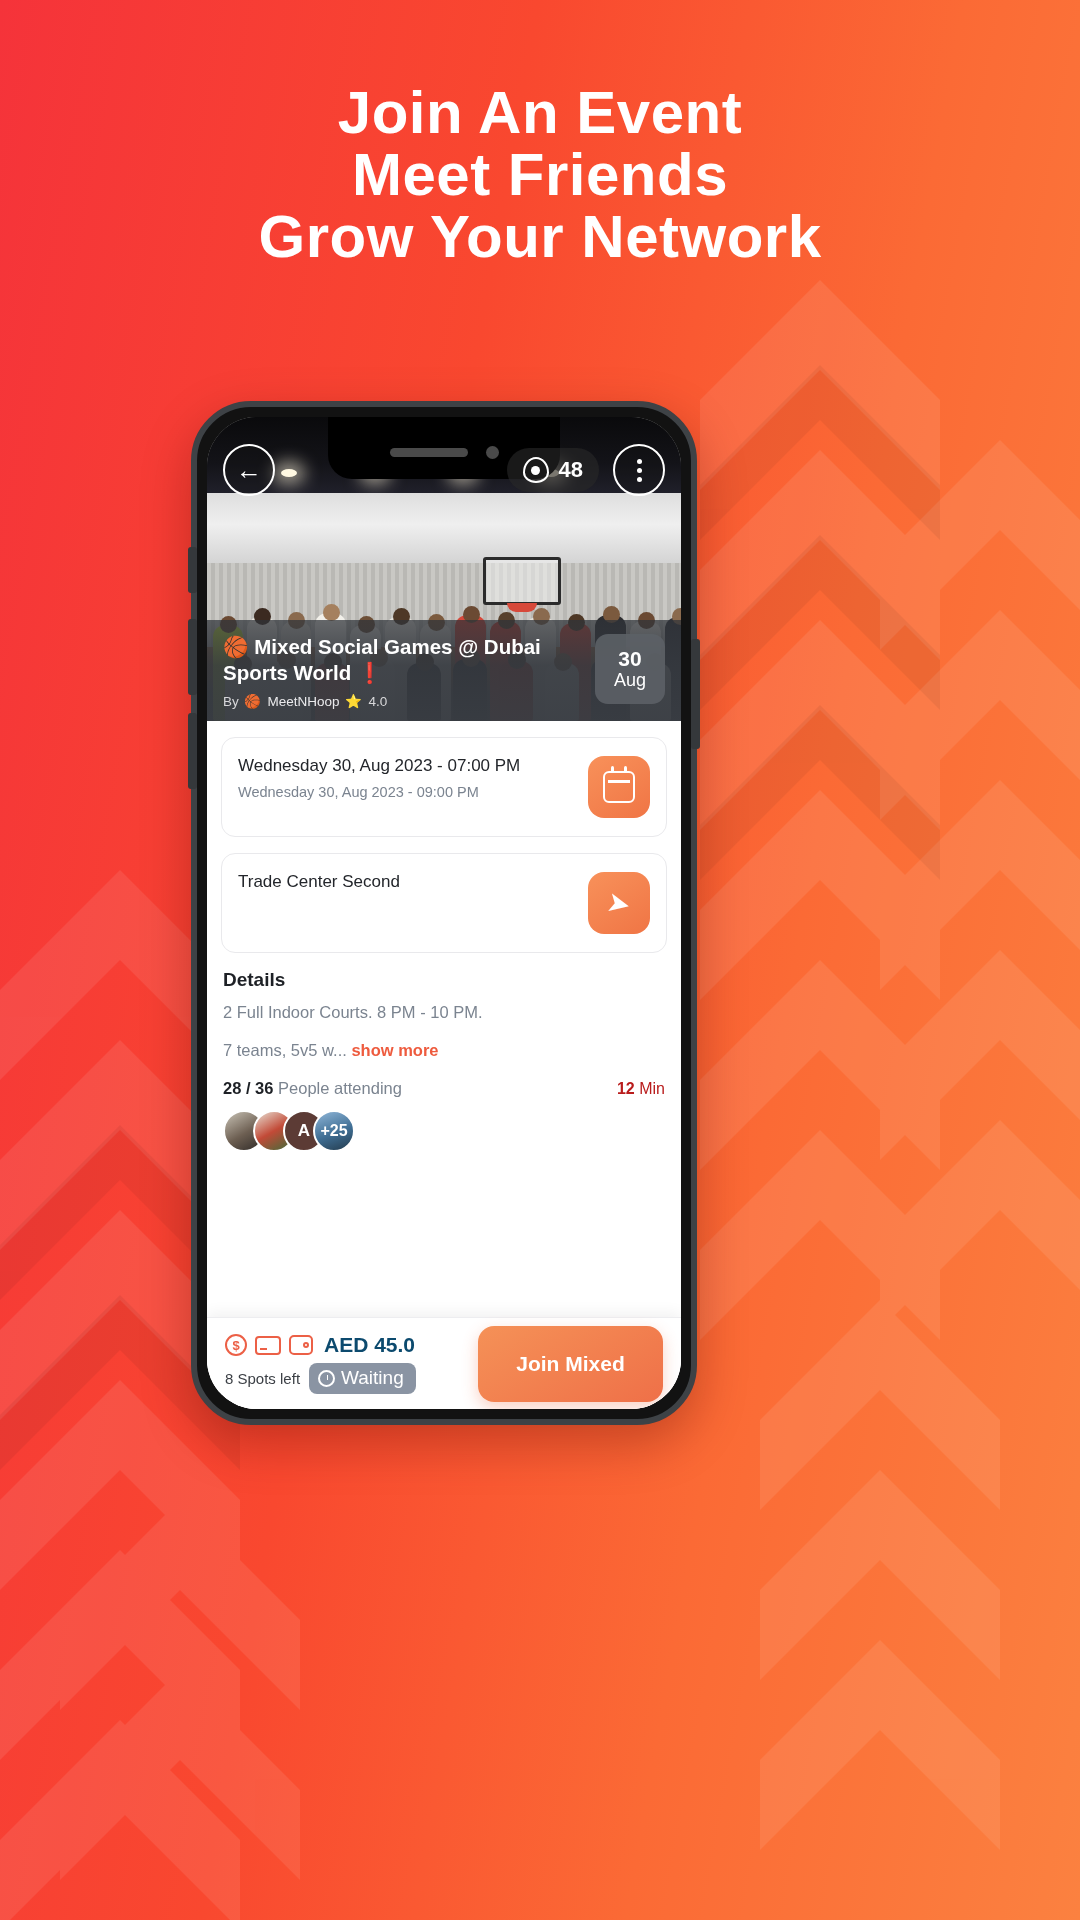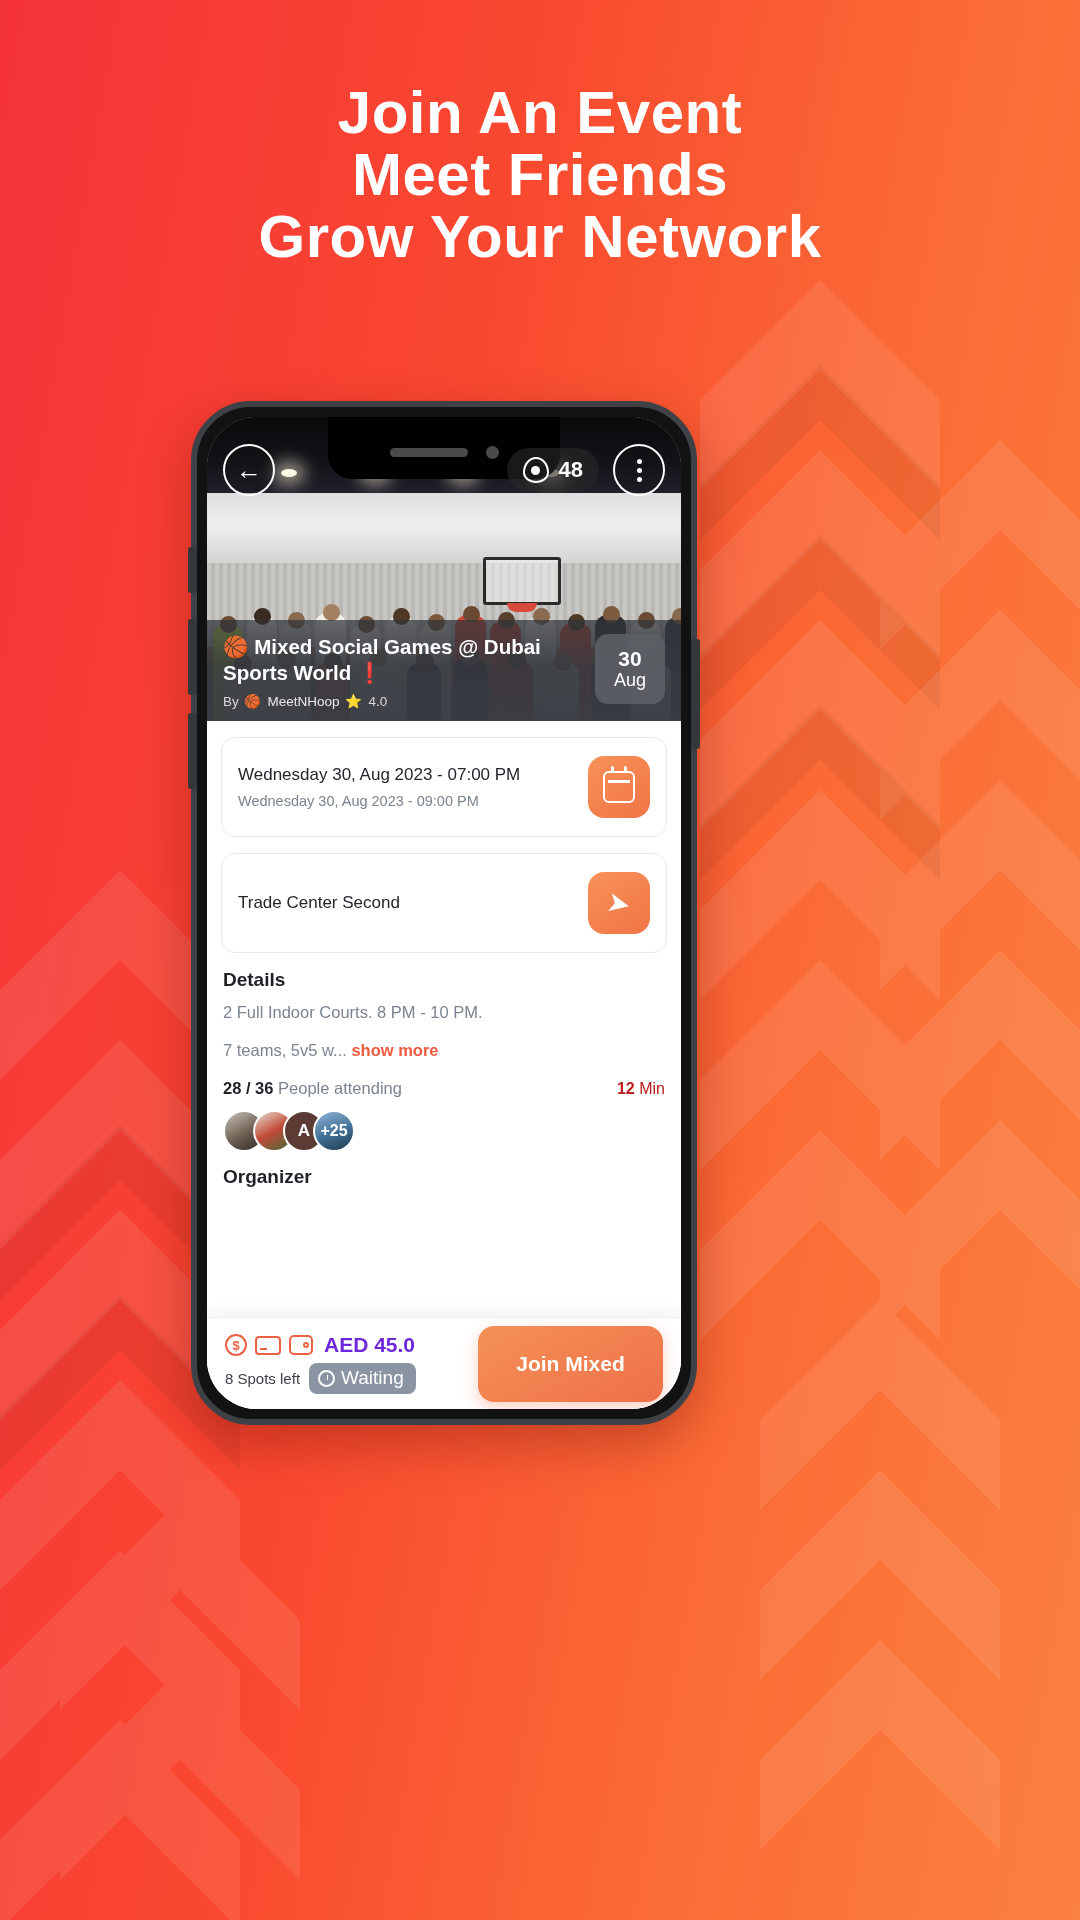--- a/index.html
+++ b/index.html
@@ -123,21 +123,21 @@
     line-height:1.12;
   }
   .date-badge .d { font-size:21px; font-weight:700; }
   .date-badge .m { font-size:18px; font-weight:500; }
 
   
   .body { flex:1; background:#fff; padding:16px 14px 0 14px; overflow:hidden; position:relative; }
   .info-card {
     border:1.5px solid #e9e9ec; border-radius:14px;
     padding:18px 16px; margin-bottom:16px;
-    display:flex; align-items:center; gap:12px; min-height:92px;
+    display:flex; gap:12px; min-height:92px;
     background:#fff;
   }
   .info-text { flex:1; }
   .info-text .l1 { font-size:17px; color:#23262b; }
   .info-text .l2 { font-size:14.5px; color:#7b8490; margin-top:8px; }
   .info-ico {
     flex:0 0 auto; width:62px; height:62px; border-radius:16px;
     background:linear-gradient(145deg,#f8915a,#f07545);
     display:flex; align-items:center; justify-content:center;
     color:#fff; font-size:30px;
@@ -180,21 +180,21 @@
     box-shadow:0 -4px 14px rgba(0,0,0,.06);
   }
   .price-col { display:flex; flex-direction:column; gap:6px; }
   .price-line { display:flex; align-items:center; gap:8px; }
   .pay-ico { width:22px; height:22px; border:2px solid #ec6046; border-radius:50%;
     color:#ec6046; font-size:13px; font-weight:700; display:flex; align-items:center; justify-content:center; }
   .card-ico { width:26px; height:19px; border:2px solid #ec6046; border-radius:4px; position:relative; }
   .card-ico i { position:absolute; left:3px; bottom:2.5px; width:7px; height:2px; background:#ec6046; display:block; }
   .wallet-ico { width:24px; height:20px; border:2px solid #ec6046; border-radius:5px; position:relative; }
   .wallet-ico i { position:absolute; right:2px; top:5px; width:6px; height:6px; border:2px solid #ec6046; border-radius:50%; display:block; background:#fff; }
-  .price-amt { color:#6d28d9; font-size:21px; font-weight:700; margin-left:3px; }
+  .price-amt { color:#0c4a6e; font-size:21px; font-weight:700; margin-left:3px; }
   .spots-line { display:flex; align-items:center; gap:9px; }
   .spots-txt { font-size:15px; color:#3b3f45; }
   .waiting-pill {
     display:flex; align-items:center; gap:6px;
     background:#8a94a3; color:#fff; border-radius:8px;
     padding:4px 12px 5px 9px; font-size:19px; font-weight:500;
   }
   .clock-ico { width:17px; height:17px; border:2px solid #fff; border-radius:50%; position:relative; }
   .clock-ico i { position:absolute; left:50%; top:3px; width:1.8px; height:5px; background:#fff; display:block; }
   .join-btn {
@@ -414,21 +414,20 @@
           <div class="av av1"></div>
           <div class="av av2"></div>
           <div class="av av3">
             <span>A</span>
           </div>
           <div class="av av4">
             <span>+25</span>
           </div>
         </div>
 
-        <div class="organizer-peek">Organizer</div>
       </div>
 
       <div class="bottom-bar">
         <div class="price-col">
           <div class="price-line">
             <span class="pay-ico">$</span>
             <span class="card-ico">
                 <i></i>
               </span>
             <span class="wallet-ico">

